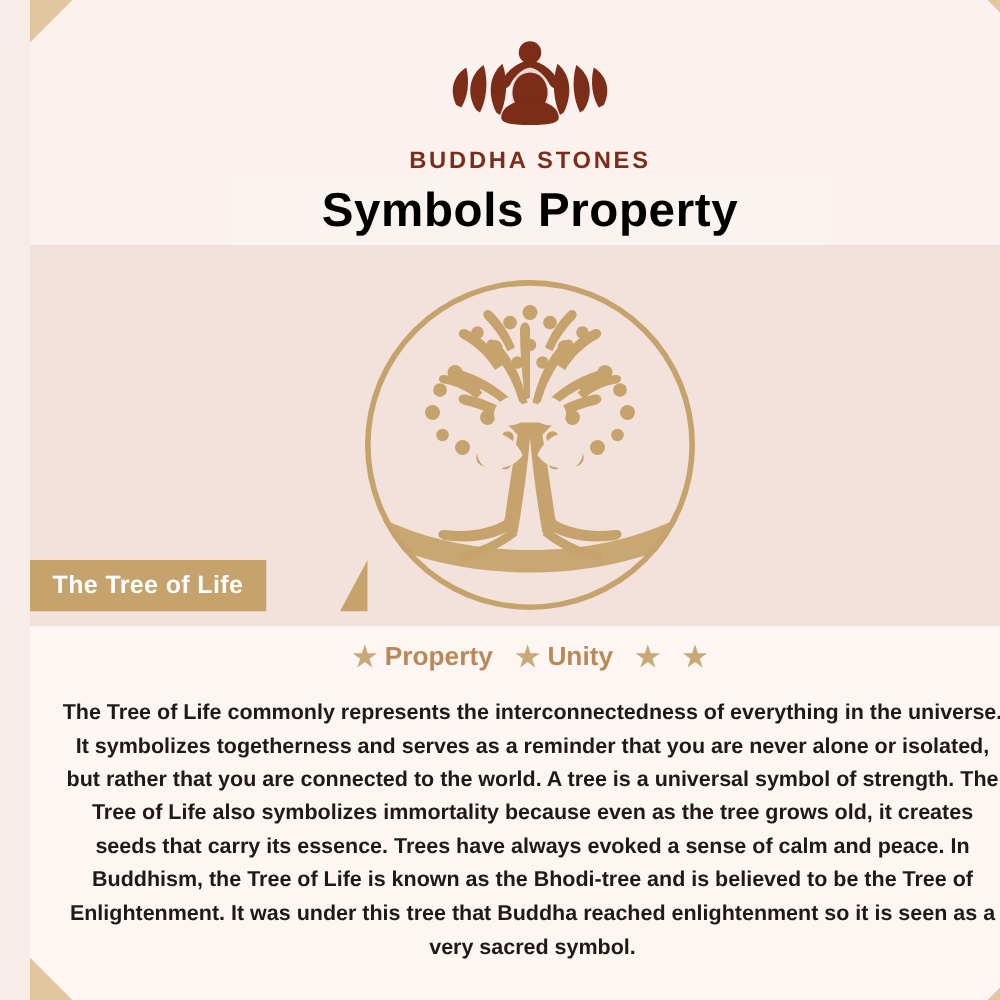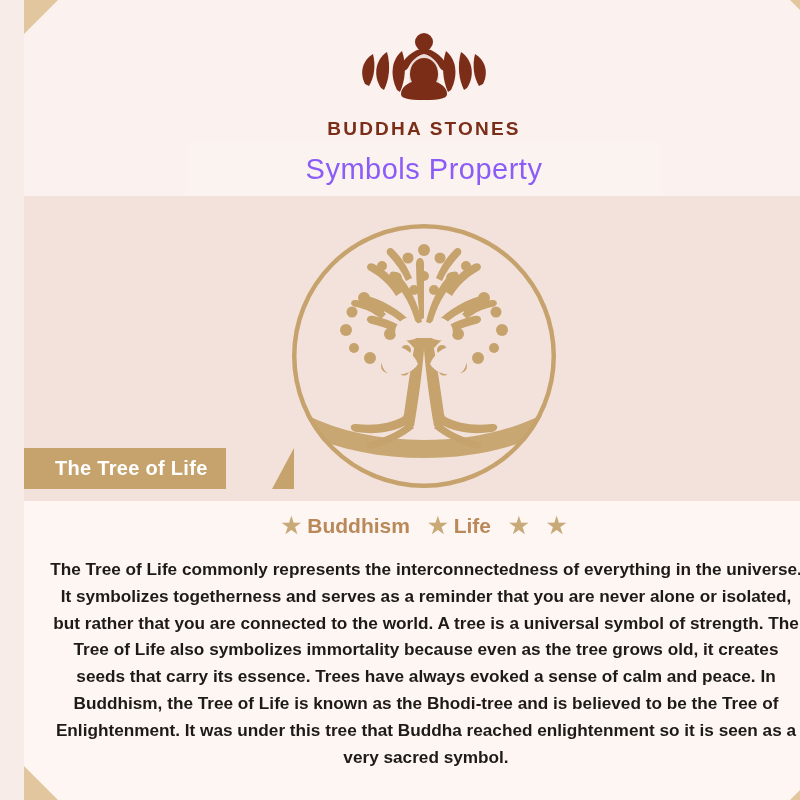--- a/index.html
+++ b/index.html
@@ -104,23 +104,23 @@
     top: 142px;
     left: 163px;
     width: 474px;
     height: 54px;
     background: #fbf3f0;
     display: flex;
     align-items: center;
     justify-content: center;
   }
   .title-text {
-    font-size: 29px;
-    font-weight: normal;
-    color: #8b5cf6;
+    font-size: 38px;
+    font-weight: bold;
+    color: #000000;
     letter-spacing: 0.5px;
   }
 
   
   .tree-wrap {
     position: absolute;
     top: 218px;
     left: 262px;
     width: 276px;
     height: 276px;
@@ -128,21 +128,21 @@
 
   
   .ribbon {
     position: absolute;
     top: 448px;
     left: 0;
     height: 41px;
     background: #c6a36d;
     display: flex;
     align-items: center;
-    padding-left: 31px;
+    padding-left: 18px;
     padding-right: 18px;
     box-sizing: border-box;
   }
   .ribbon-tail {
     position: absolute;
     top: 448px;
     left: 248px;
     width: 0;
     height: 0;
     border-style: solid;
@@ -314,25 +314,25 @@
   </div>
 
   <div class="ribbon">
     <span class="ribbon-text">The Tree of Life</span>
   </div>
   <div class="ribbon-tail"></div>
 
   <div class="keywords">
     <div class="kw">
       <span class="star">★</span>
-      <span>Buddhism</span>
+      <span>Property</span>
     </div>
     <div class="kw">
       <span class="star">★</span>
-      <span>Life</span>
+      <span>Unity</span>
     </div>
     <div class="kw">
       <span class="star">★</span>
     </div>
     <div class="kw">
       <span class="star">★</span>
     </div>
   </div>
 
   <div class="body-text">The Tree of Life commonly represents the interconnectedness of everything in the universe. It symbolizes togetherness and serves as a reminder that you are never alone or isolated, but rather that you are connected to the world. A tree is a universal symbol of strength. The Tree of Life also symbolizes immortality because even as the tree grows old, it creates seeds that carry its essence. Trees have always evoked a sense of calm and peace. In Buddhism, the Tree of Life is known as the Bhodi-tree and is believed to be the Tree of Enlightenment. It was under this tree that Buddha reached enlightenment so it is seen as a very sacred symbol.</div>

